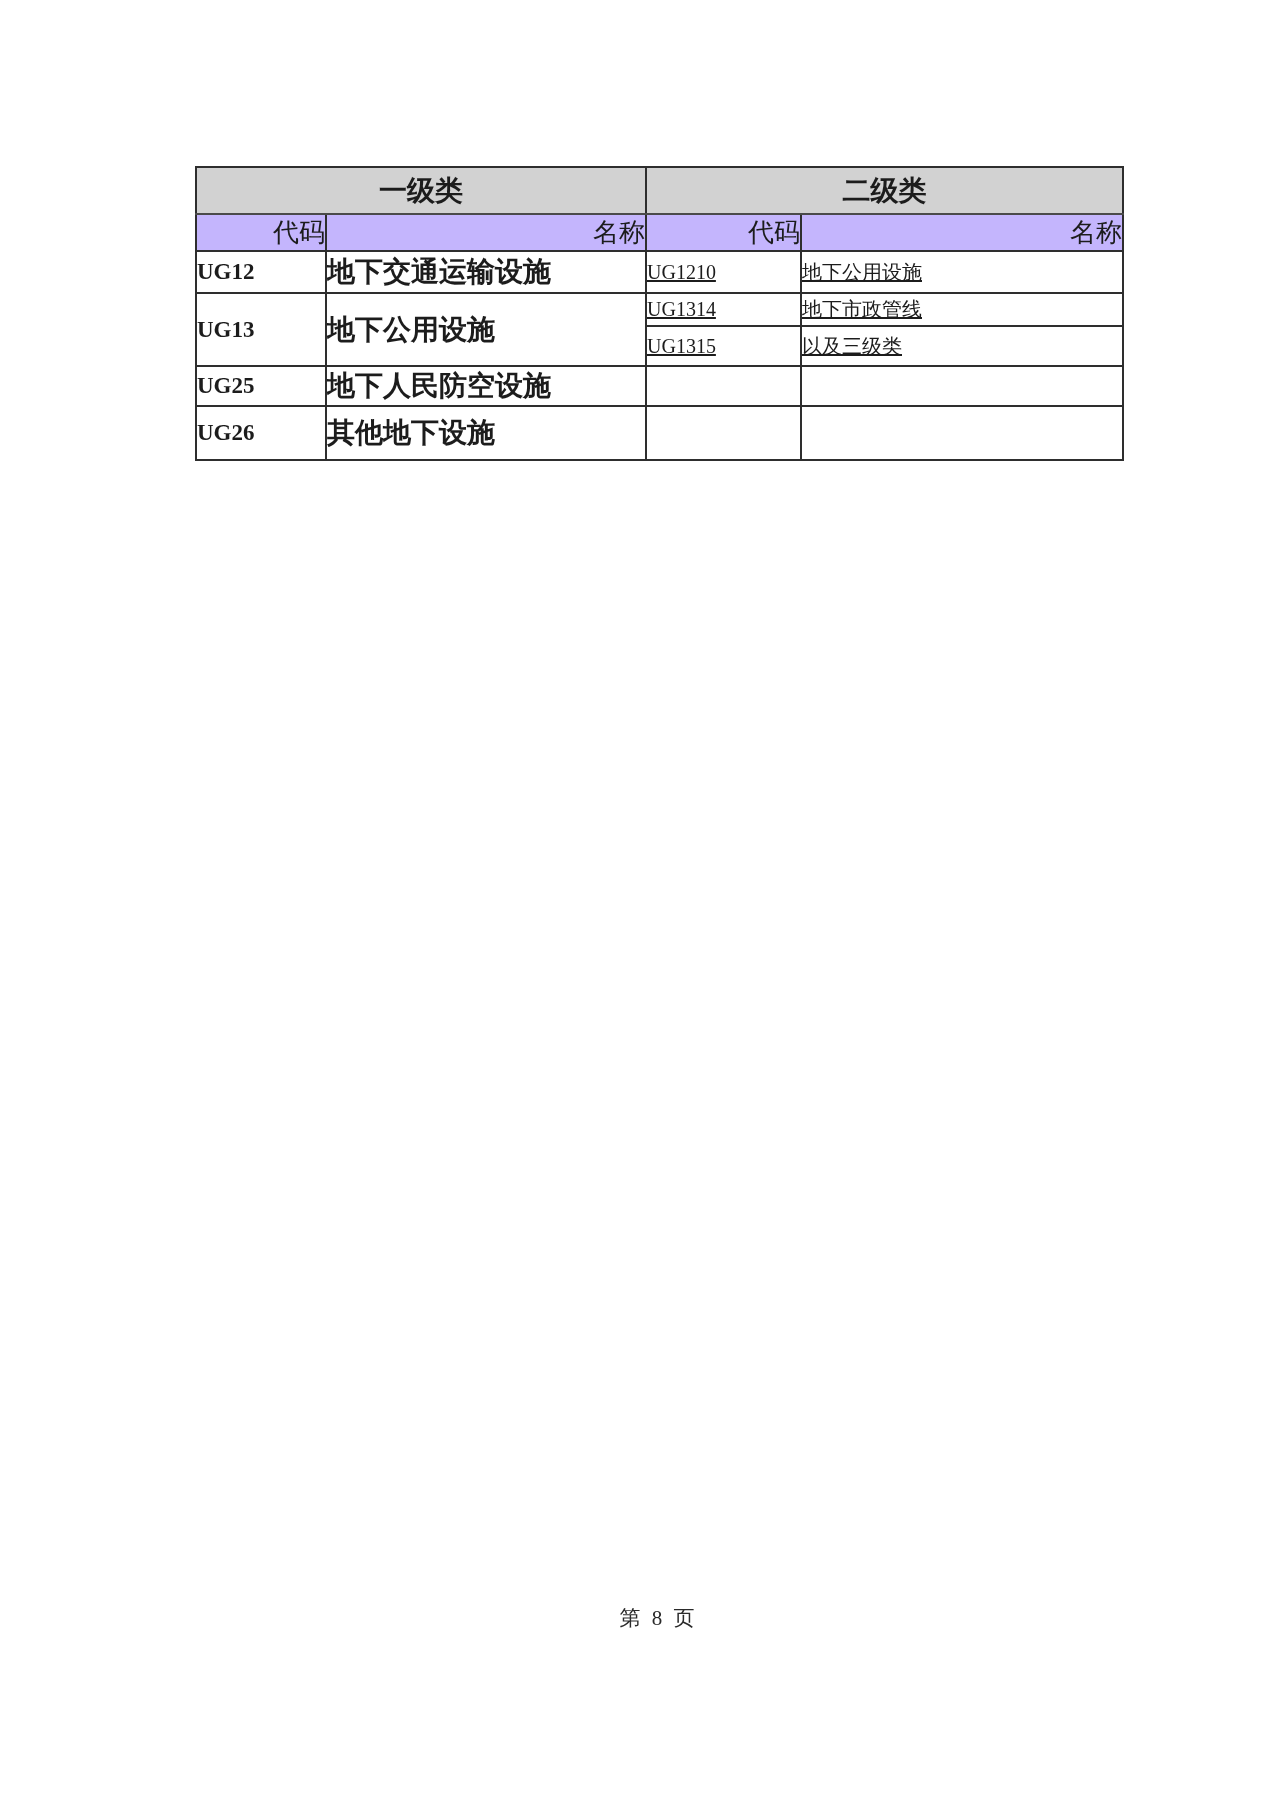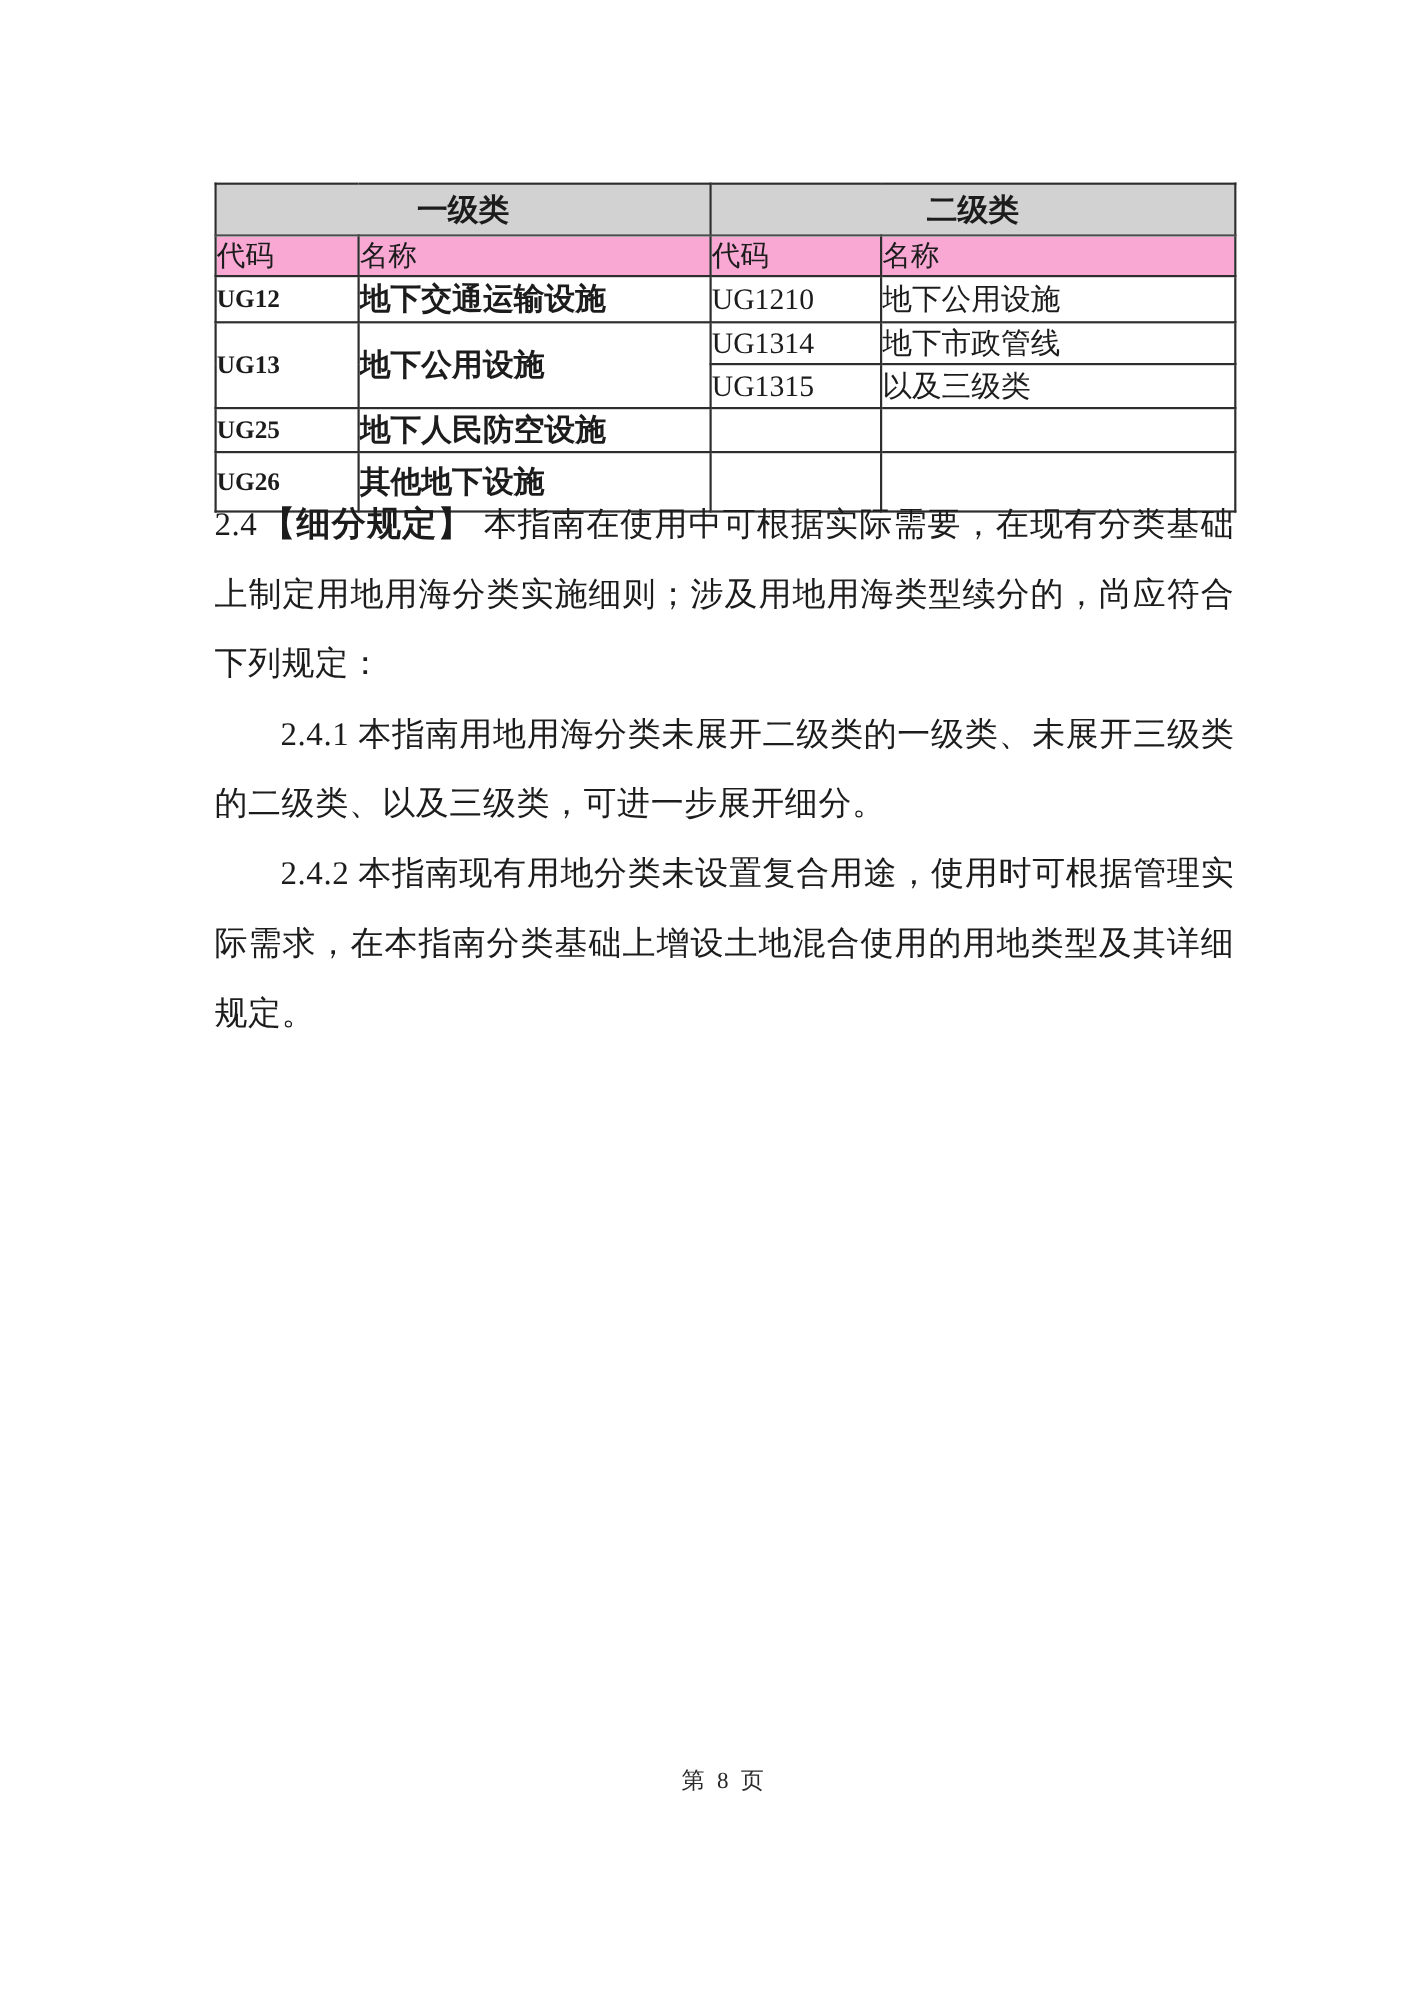--- a/index.html
+++ b/index.html
@@ -19,29 +19,29 @@
     border:2px solid #2e2e2e; padding:0 0 0 0;
     vertical-align:middle; overflow:hidden; white-space:nowrap;
   }
   .hdr1 th {
     background:#d2d2d2; height:45px;
     font-family:"Liberation Sans", sans-serif;
     font-weight:bold; font-size:28px; text-align:center;
     border-bottom:2px solid #4a4a4a;
   }
   .hdr2 th {
-    background:#f9a8d4; height:32px;
+    background:#c4b5fd; height:32px;
     font-family:"Liberation Serif", serif;
-    font-weight:normal; font-size:26px; text-align:left;
+    font-weight:normal; font-size:26px; text-align:right;
   }
   .c-code { text-align:left; padding-left:12px; }
   .c-name { text-align:left; padding-left:16px; }
   .lv1code { font-weight:bold; font-size:23px; font-family:"Liberation Serif", serif; }
   .lv1name { font-weight:bold; font-size:28px; font-family:Liberation Serif, serif; }
-  .lv2 { font-weight:normal; font-size:27px; font-family:"Liberation Serif", serif; }
+  .lv2 { font-weight:normal; font-size:20px; font-family:"Liberation Serif", serif;text-decoration:underline; }
 
   
   .textblock {
     position:absolute; left:195px; top:444px; width:927px;
     font-size:30px; line-height:63.5px;
     text-align:justify; text-justify:inter-character;
     letter-spacing:0.5px;
   }
   .para { margin:0; }
   .para.indent { text-indent:60px; }
@@ -106,21 +106,16 @@
       </tr>
       <tr style="height:54px">
         <td class="c-code lv1code">UG26</td>
         <td class="c-name lv1name">其他地下设施</td>
         <td class="c-code lv2"></td>
         <td class="c-name lv2"></td>
       </tr>
     </tbody>
   </table>
 
-  <div class="textblock">
-    <p class="para"><span class="s24num">2.4</span><span class="s24title">【细分规定】</span><span>本指南在使用中可根据实际需要，在现有分类基础上制定用地用海分类实施细则；涉及用地用海类型续分的，尚应符合下列规定：</span></p>
-    <p class="para indent">2.4.1 本指南用地用海分类未展开二级类的一级类、未展开三级类的二级类、以及三级类，可进一步展开细分。</p>
-    <p class="para indent">2.4.2 本指南现有用地分类未设置复合用途，使用时可根据管理实际需求，在本指南分类基础上增设土地混合使用的用地类型及其详细规定。</p>
-  </div>
 
   <div class="footer">第 8 页</div>
 
 </div>
 
 </body></html>

